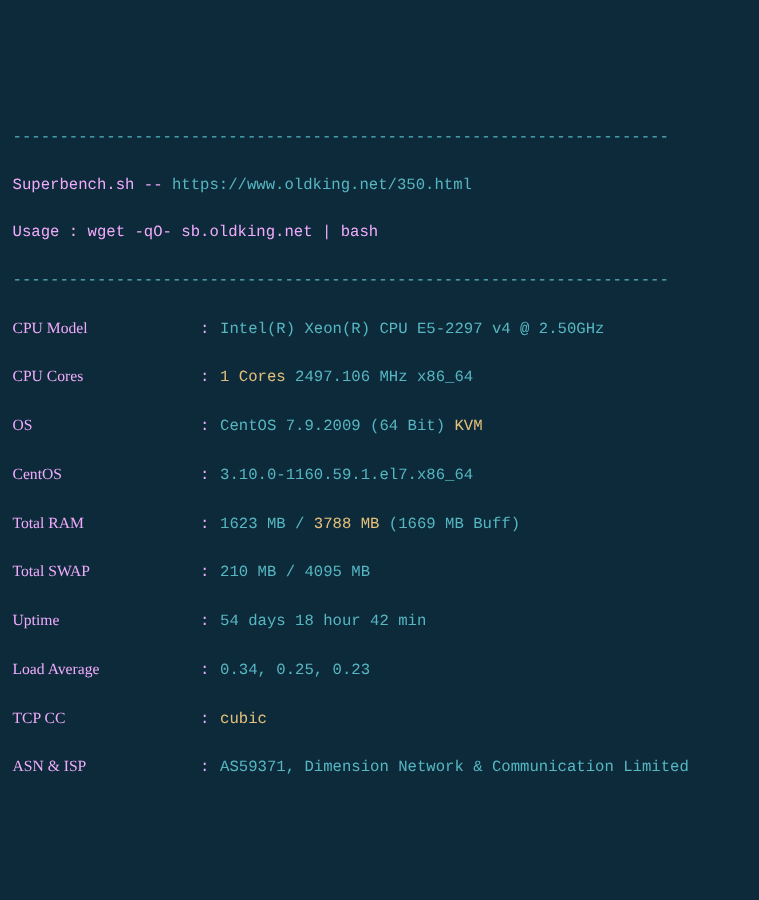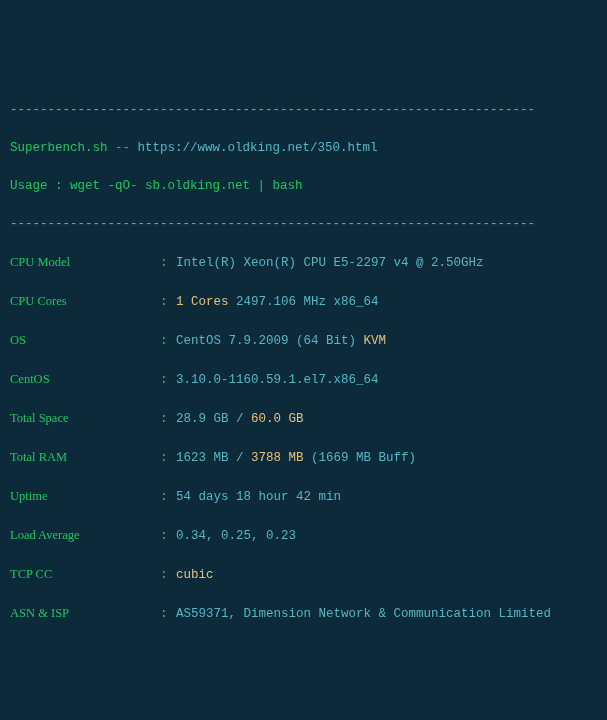--- a/index.html
+++ b/index.html
@@ -17,39 +17,39 @@
     color: #d6e4ef;
     padding: 6px 10px 0 10px;
     box-sizing: border-box;
     white-space: pre;
   }
   .row { display: block; }
   .label { display: inline-block; width: 150px; font-family: Liberation Serif, serif; }
   .colon { display: inline-block; width: 16px; }
   .cyan   { color: #56b6c2; }
   .yellow { color: #e5c07b; }
-  .white  { color: #22c55e; }
+  .white  { color: #f0abfc; }
   .dash   { color: #56b6c2; }
 </style>
 </head>
 <body>
 
 
 
 <div>
 <span class="row dash">----------------------------------------------------------------------</span>
 <span class="row"><span class="white">Superbench.sh -- </span><span class="cyan">https://www.oldking.net/350.html</span></span>
 <span class="row"><span class="white">Usage : </span><span class="white">wget -qO- sb.oldking.net | bash</span></span>
 <span class="row dash">----------------------------------------------------------------------</span>
 <span class="row"><span class="label white">CPU Model</span><span class="colon white">: </span><span class="cyan">Intel(R) Xeon(R) CPU E5-2297 v4 @ 2.50GHz</span></span>
 <span class="row"><span class="label white">CPU Cores</span><span class="colon white">: </span><span class="yellow">1 Cores</span><span class="cyan"> 2497.106 MHz x86_64</span></span>
 <span class="row"><span class="label white">OS</span><span class="colon white">: </span><span class="cyan">CentOS 7.9.2009 (64 Bit) </span><span class="yellow">KVM</span></span>
 <span class="row"><span class="label white">CentOS</span><span class="colon white">: </span><span class="cyan">3.10.0-1160.59.1.el7.x86_64</span></span>
-<span class="row"><span class="label white">Total Space</span><span class="colon white">: </span><span class="cyan">28.9 GB</span><span class="cyan"> / </span><span class="yellow">60.0 GB</span></span>
 <span class="row"><span class="label white">Total RAM</span><span class="colon white">: </span><span class="cyan">1623 MB</span><span class="cyan"> / </span><span class="yellow">3788 MB</span><span class="cyan"> (1669 MB Buff)</span></span>
+<span class="row"><span class="label white">Total SWAP</span><span class="colon white">: </span><span class="cyan">210 MB / 4095 MB</span></span>
 <span class="row"><span class="label white">Uptime</span><span class="colon white">: </span><span class="cyan">54 days 18 hour 42 min</span></span>
 <span class="row"><span class="label white">Load Average</span><span class="colon white">: </span><span class="cyan">0.34, 0.25, 0.23</span></span>
 <span class="row"><span class="label white">TCP CC</span><span class="colon white">: </span><span class="yellow">cubic</span></span>
 <span class="row"><span class="label white">ASN &amp; ISP</span><span class="colon white">: </span><span class="cyan">AS59371, Dimension Network &amp; Communication Limited</span></span>
 
 
 
 
 
 

